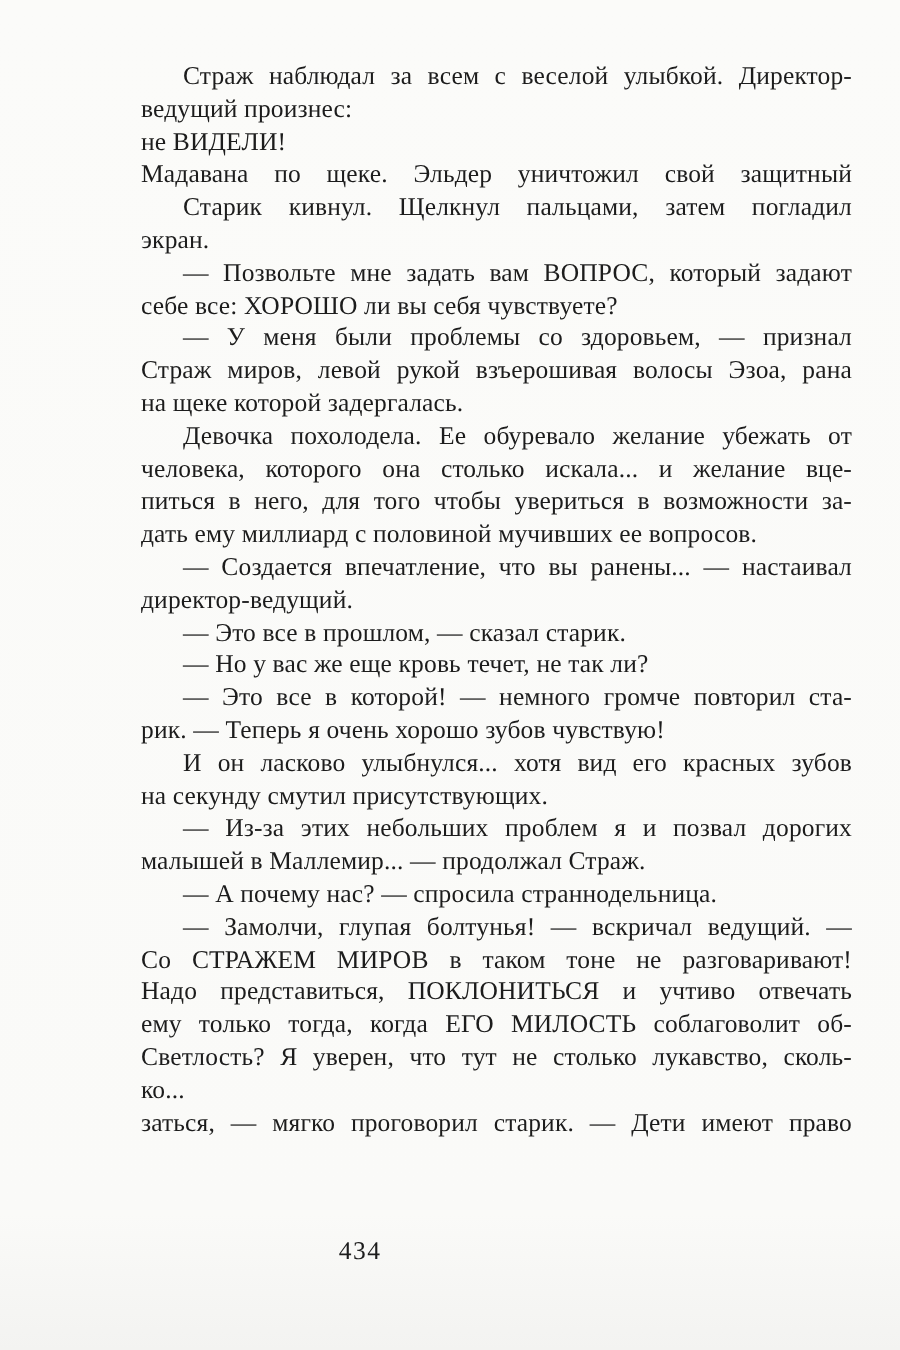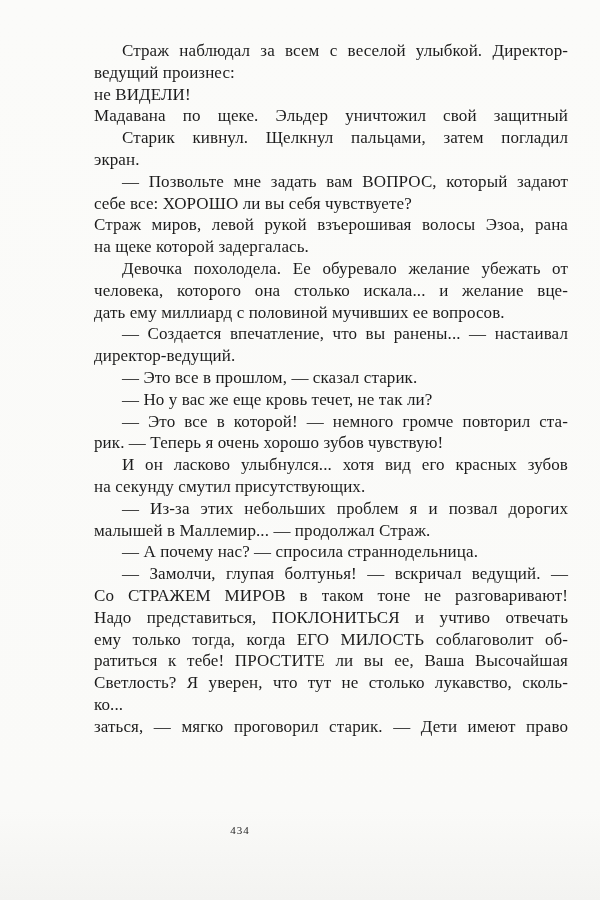--- a/index.html
+++ b/index.html
@@ -41,56 +41,57 @@
   }
   .line.indent {
     text-indent: 28px;
   }
   .page-number {
     position: absolute;
     left: 0;
     top: 824px;
     width: 480px;
     text-align: center;
-    font-size: 11px;
+    font-size: 17px;
     letter-spacing: 1px;
   }
 </style>
 </head>
 <body>
 
 <main class="scan-page">
   <section class="text-block">
       <div class="line indent">Страж наблюдал за всем с веселой улыбкой. Директор-</div>
       <div class="line end">ведущий произнес:</div>
       <div class="line end">не ВИДЕЛИ!</div>
       <div class="line">Мадавана по щеке. Эльдер уничтожил свой защитный</div>
       <div class="line indent">Старик кивнул. Щелкнул пальцами, затем погладил</div>
       <div class="line end">экран.</div>
       <div class="line indent">— Позвольте мне задать вам ВОПРОС, который задают</div>
       <div class="line end">себе все: ХОРОШО ли вы себя чувствуете?</div>
+      <div class="line indent">— У меня были проблемы со здоровьем, — признал</div>
       <div class="line">Страж миров, левой рукой взъерошивая волосы Эзоа, рана</div>
       <div class="line end">на щеке которой задергалась.</div>
       <div class="line indent">Девочка похолодела. Ее обуревало желание убежать от</div>
       <div class="line">человека, которого она столько искала... и желание вце-</div>
+      <div class="line">питься в него, для того чтобы увериться в возможности за-</div>
       <div class="line end">дать ему миллиард с половиной мучивших ее вопросов.</div>
       <div class="line indent">— Создается впечатление, что вы ранены... — настаивал</div>
       <div class="line end">директор-ведущий.</div>
       <div class="line indent end">— Это все в прошлом, — сказал старик.</div>
       <div class="line indent end">— Но у вас же еще кровь течет, не так ли?</div>
       <div class="line indent">— Это все в которой! — немного громче повторил ста-</div>
       <div class="line end">рик. — Теперь я очень хорошо зубов чувствую!</div>
       <div class="line indent">И он ласково улыбнулся... хотя вид его красных зубов</div>
       <div class="line end">на секунду смутил присутствующих.</div>
       <div class="line indent">— Из-за этих небольших проблем я и позвал дорогих</div>
       <div class="line end">малышей в Маллемир... — продолжал Страж.</div>
       <div class="line indent end">— А почему нас? — спросила страннодельница.</div>
       <div class="line indent">— Замолчи, глупая болтунья! — вскричал ведущий. —</div>
       <div class="line">Со СТРАЖЕМ МИРОВ в таком тоне не разговаривают!</div>
       <div class="line">Надо представиться, ПОКЛОНИТЬСЯ и учтиво отвечать</div>
       <div class="line">ему только тогда, когда ЕГО МИЛОСТЬ соблаговолит об-</div>
-      <div class="line">ратиться к тебе! ПРОСТИТЕ ли вы ее, Ваша Высочайшая</div>
       <div class="line">Светлость? Я уверен, что тут не столько лукавство, сколь-</div>
       <div class="line end">ко...</div>
       <div class="line">заться, — мягко проговорил старик. — Дети имеют право</div>
     </section>
   <div class="page-number">434</div>
 </main>
 
 </body></html>

